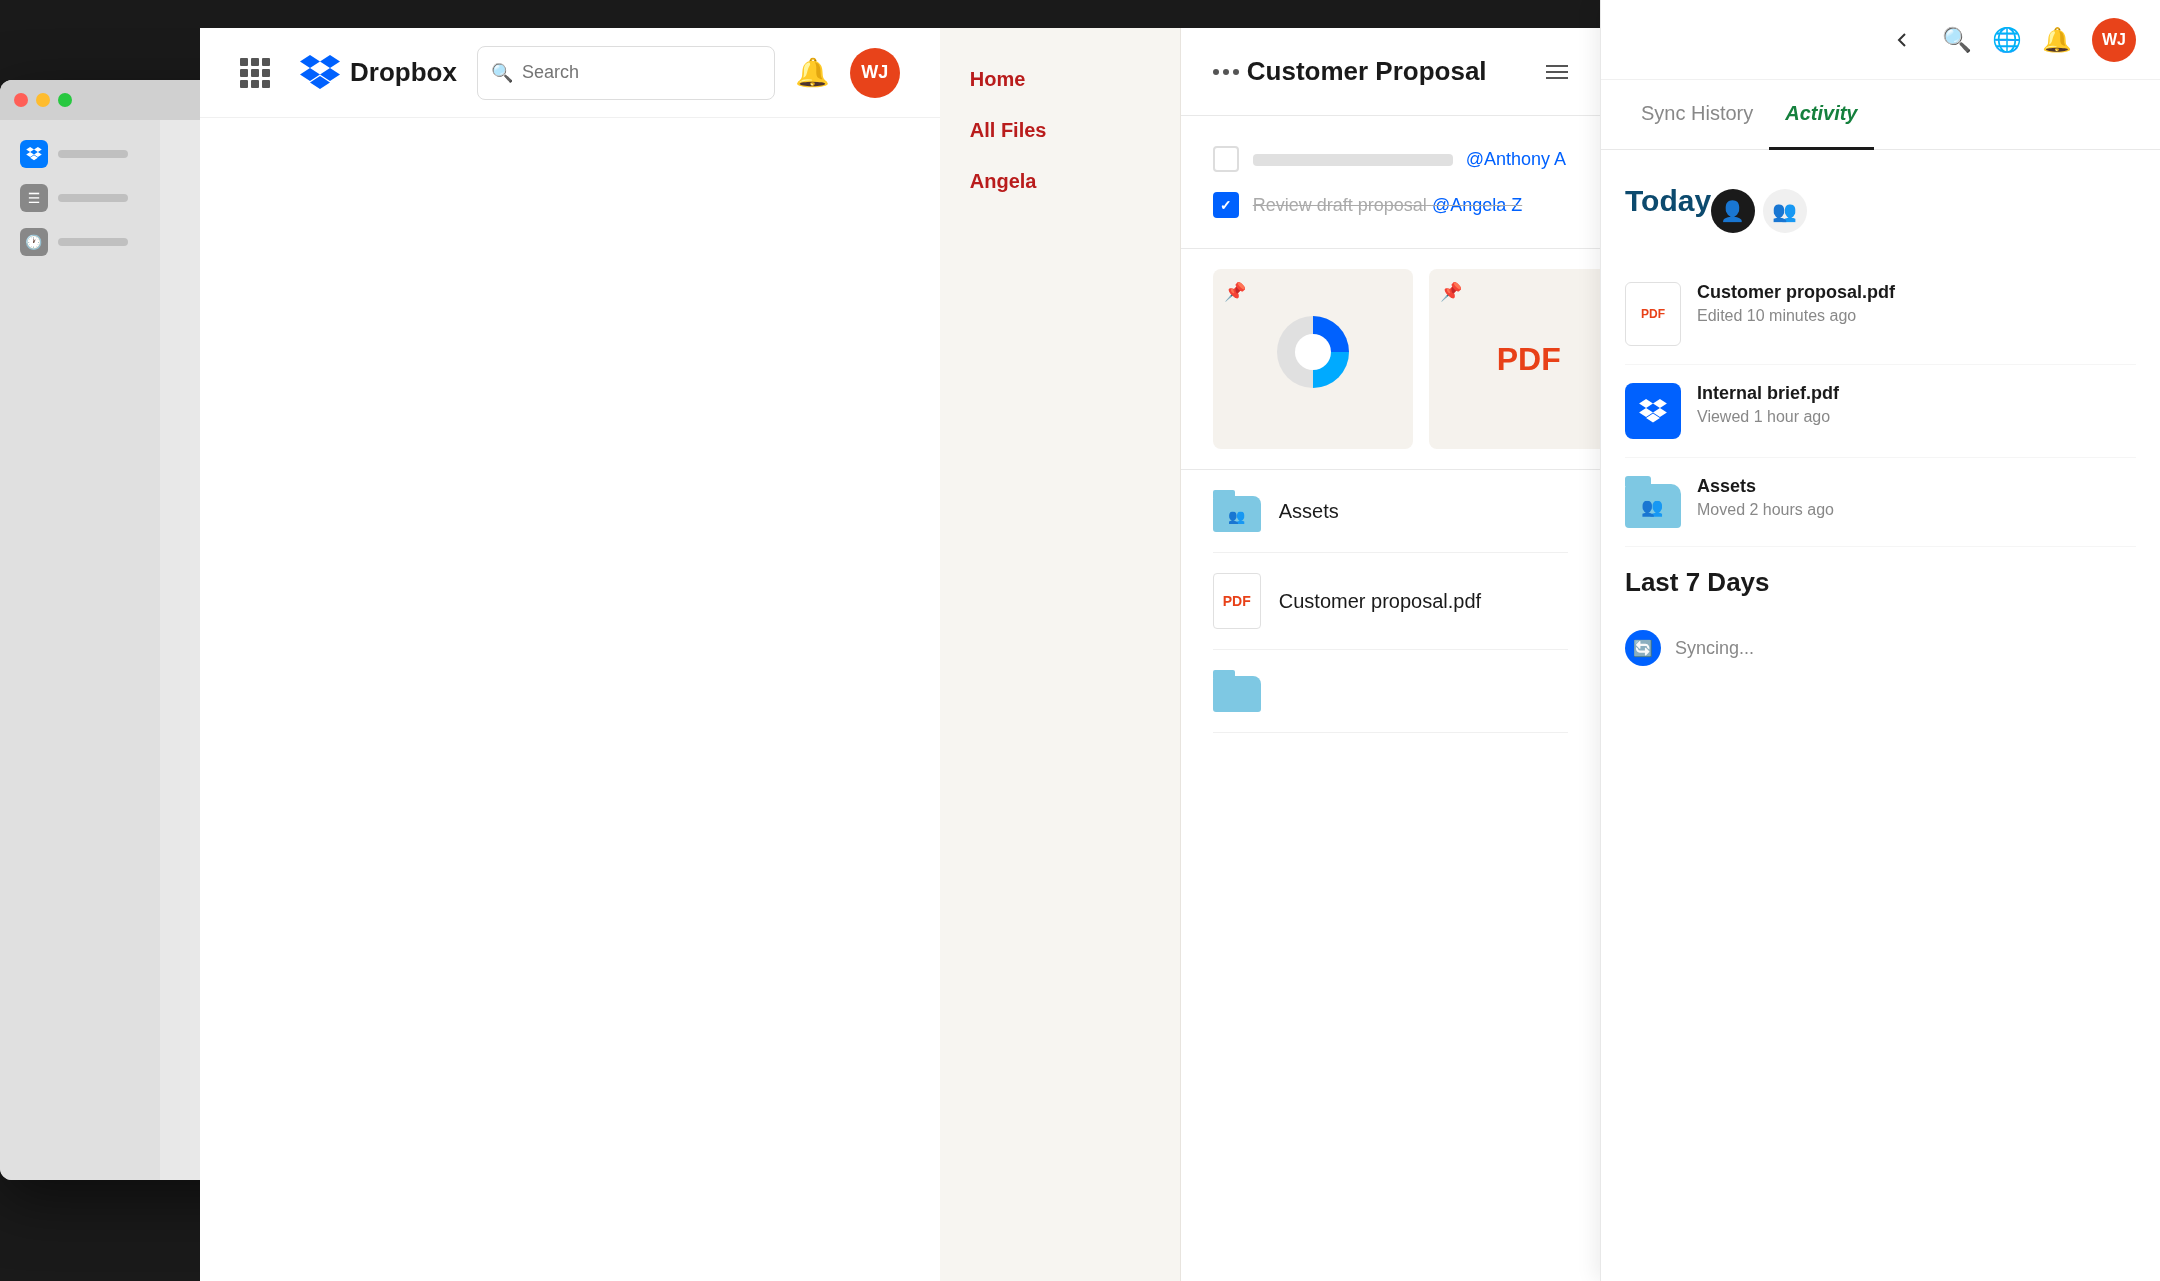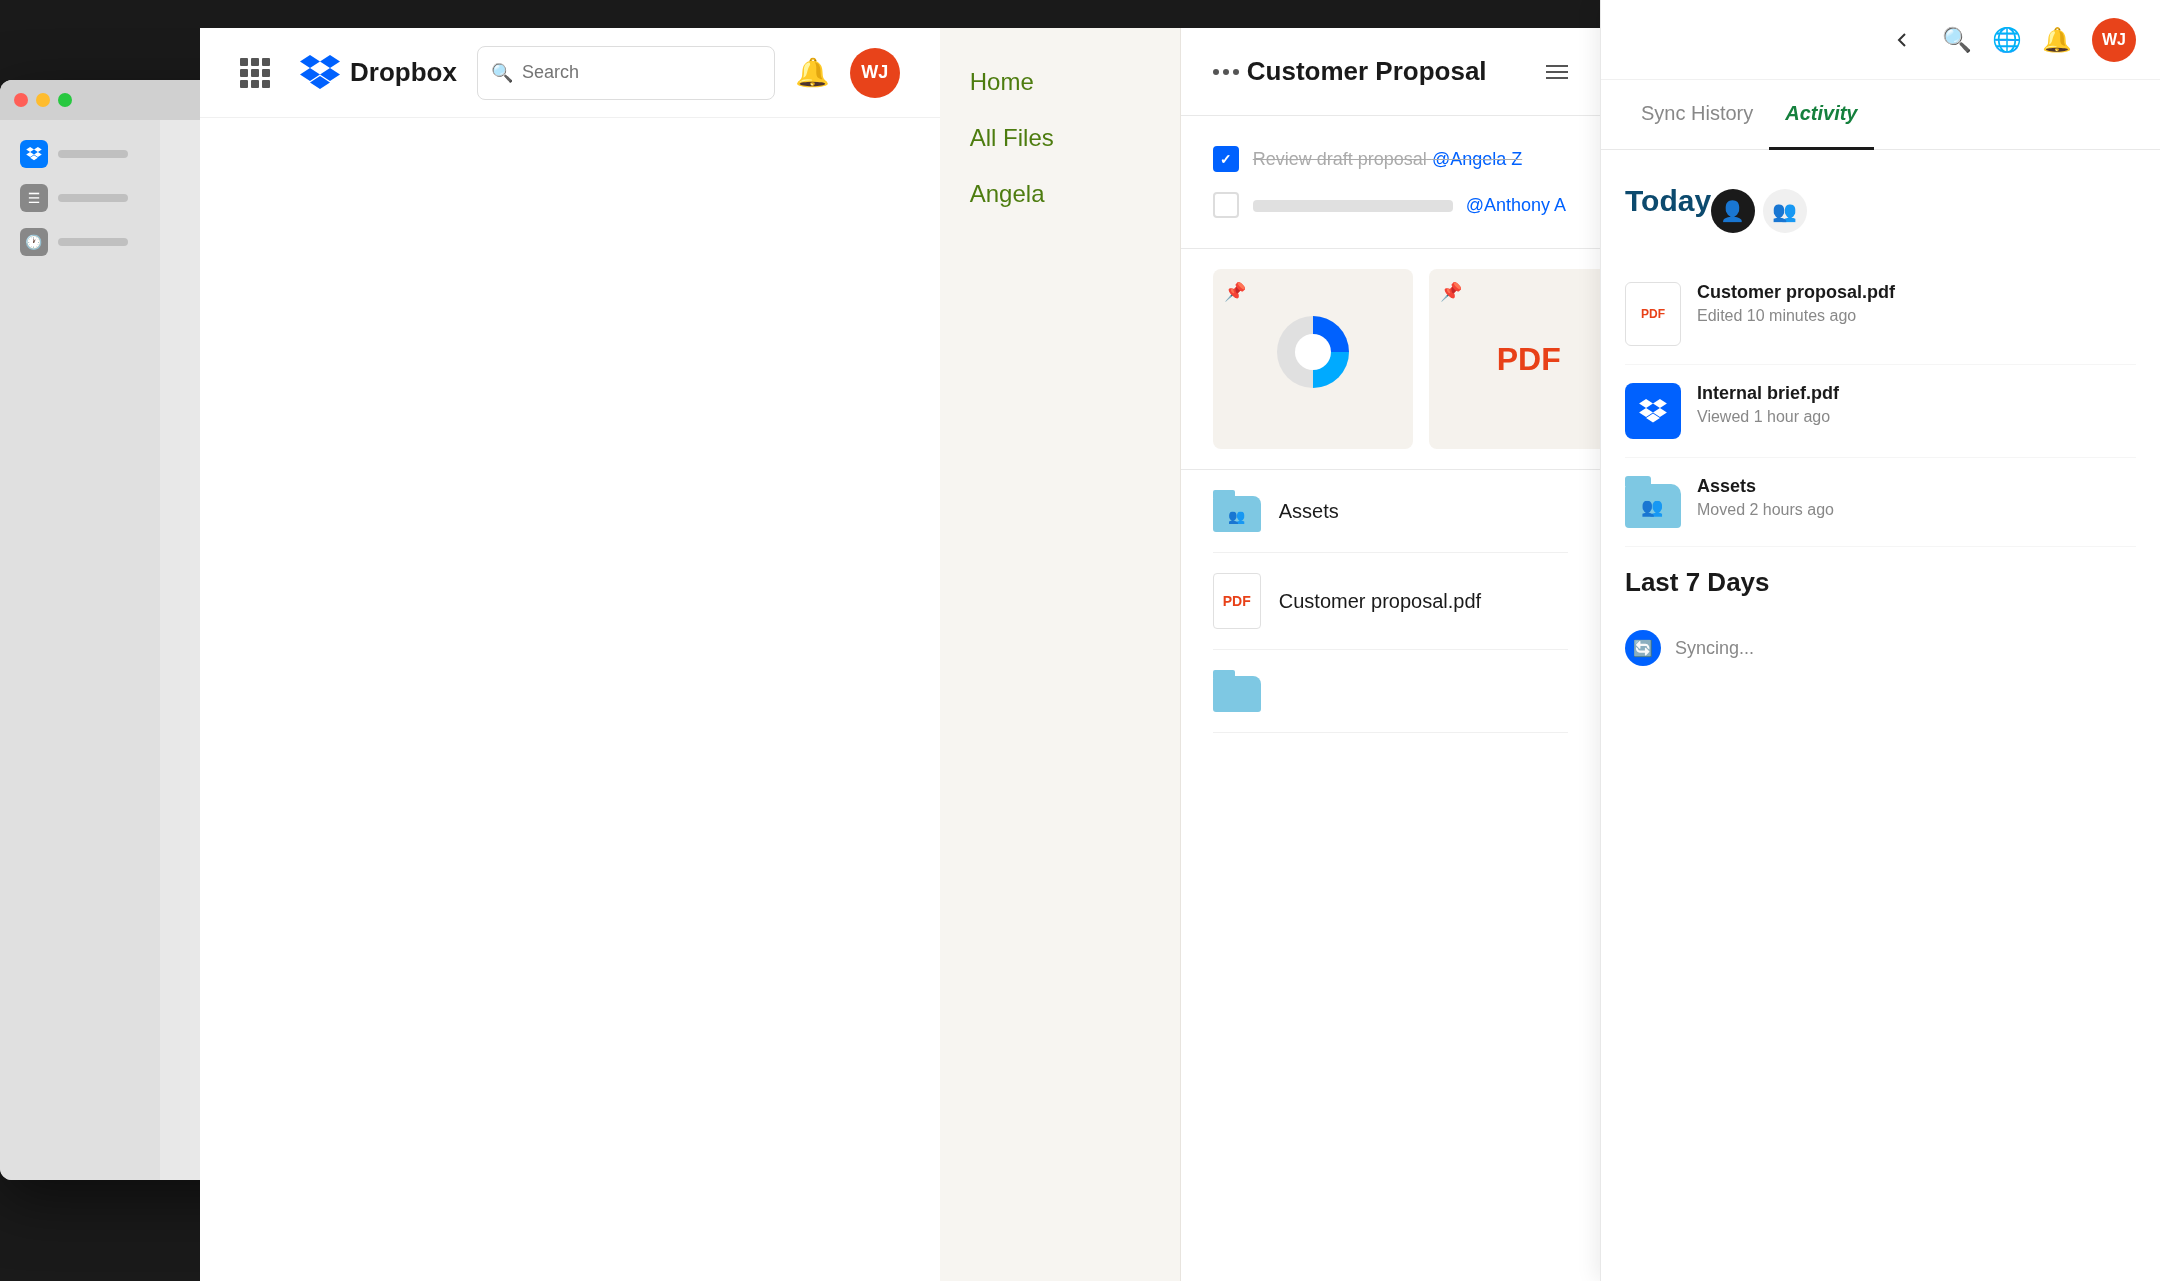--- a/index.html
+++ b/index.html
@@ -199,24 +199,25 @@
 
     
     .left-nav {
       width: 240px;
       background: #f7f5f1;
       padding: 40px 30px;
       flex-shrink: 0;
     }
 
     .nav-item {
-      font-size: 24px;
-      color: #4d7c0f;
+      font-size: 20px;
+      color: #b91c1c;
       margin-bottom: 28px;
       cursor: pointer;
+      font-weight: bold;
     }
 
     
     .main-content {
       flex: 1;
       background: white;
       overflow-y: auto;
       border-left: 1px solid #e8e4de;
     }
 
@@ -674,32 +675,32 @@
         <div class="hamburger-icon">
           <div class="hamburger-line"></div>
           <div class="hamburger-line"></div>
           <div class="hamburger-line"></div>
         </div>
       </div>
 
       <div class="tasks-section">
 
         <div class="task-item">
+          <div class="checkbox"></div>
+          <span class="task-text pending">
+            <span style="display:inline-block;width:200px;height:12px;background:#e0e0e0;border-radius:4px;vertical-align:middle;margin-right:8px;"></span>
+            <span class="mention">@Anthony A</span>
+          </span>
+        </div>
+
+        <div class="task-item">
           <div class="checkbox checked"></div>
           <span class="task-text">
             <span>Review draft proposal</span>
             <span class="mention">@Angela Z</span>
-          </span>
-        </div>
-
-        <div class="task-item">
-          <div class="checkbox"></div>
-          <span class="task-text pending">
-            <span style="display:inline-block;width:200px;height:12px;background:#e0e0e0;border-radius:4px;vertical-align:middle;margin-right:8px;"></span>
-            <span class="mention">@Anthony A</span>
           </span>
         </div>
       </div>
 
       <div class="file-thumbnails">
 
         <div class="thumbnail-card">
           <span class="pin-icon">📌</span>
           <span class="chart-icon">
             <svg width="80" height="80" viewBox="0 0 80 80">

